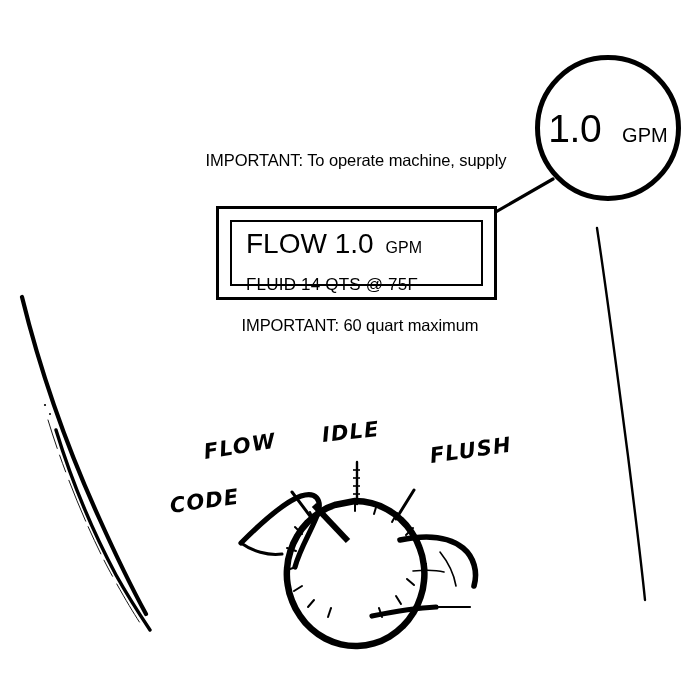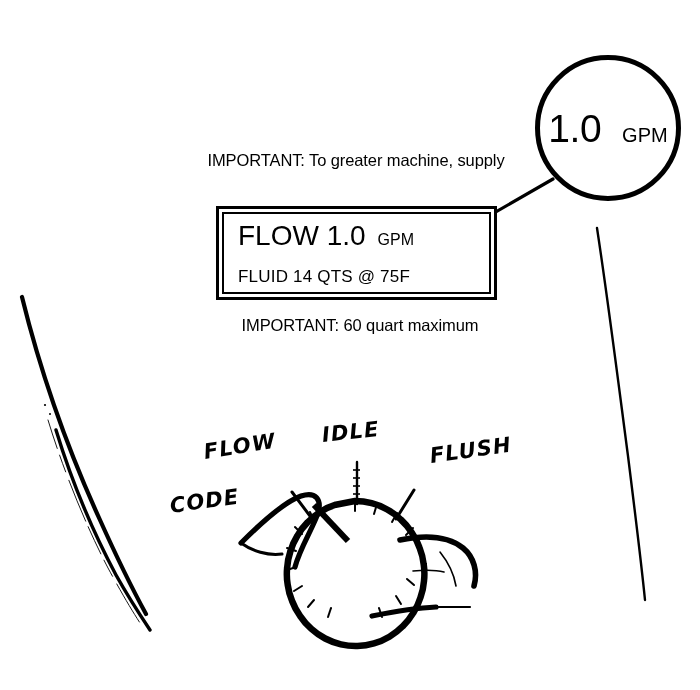--- a/index.html
+++ b/index.html
@@ -84,21 +84,21 @@
   
   .panel-outer {
     position: absolute;
     left: 216px;
     top: 206px;
     width: 281px;
     height: 94px;
     border: 3px solid #000;
     background: #fff;
     box-sizing: border-box;
-    padding: 3px;
+    padding: 11px;
   }
   .panel-inner {
     width: 100%;
     height: 100%;
     border: 2px solid #000;
     box-sizing: border-box;
     background: #fff;
     position: relative;
   }
   .panel-line1 {
@@ -243,21 +243,21 @@
   </svg>
 
   <div class="callout-circle">
     <div class="callout-inner">
       <span class="callout-value">1.0</span>
       <span class="callout-unit">GPM</span>
     </div>
   </div>
 
   <div class="note" id="note-top">
-    <div>IMPORTANT: To greater machine, supply</div>
+    <div>IMPORTANT: To operate machine, supply</div>
   </div>
 
   <div class="panel-outer">
     <div class="panel-inner">
       <div class="panel-line1">
         <span class="big">FLOW 1.0</span>
         <span class="unit">GPM</span>
       </div>
       <div class="panel-line2">FLUID 14 QTS  @  75F</div>
     </div>

